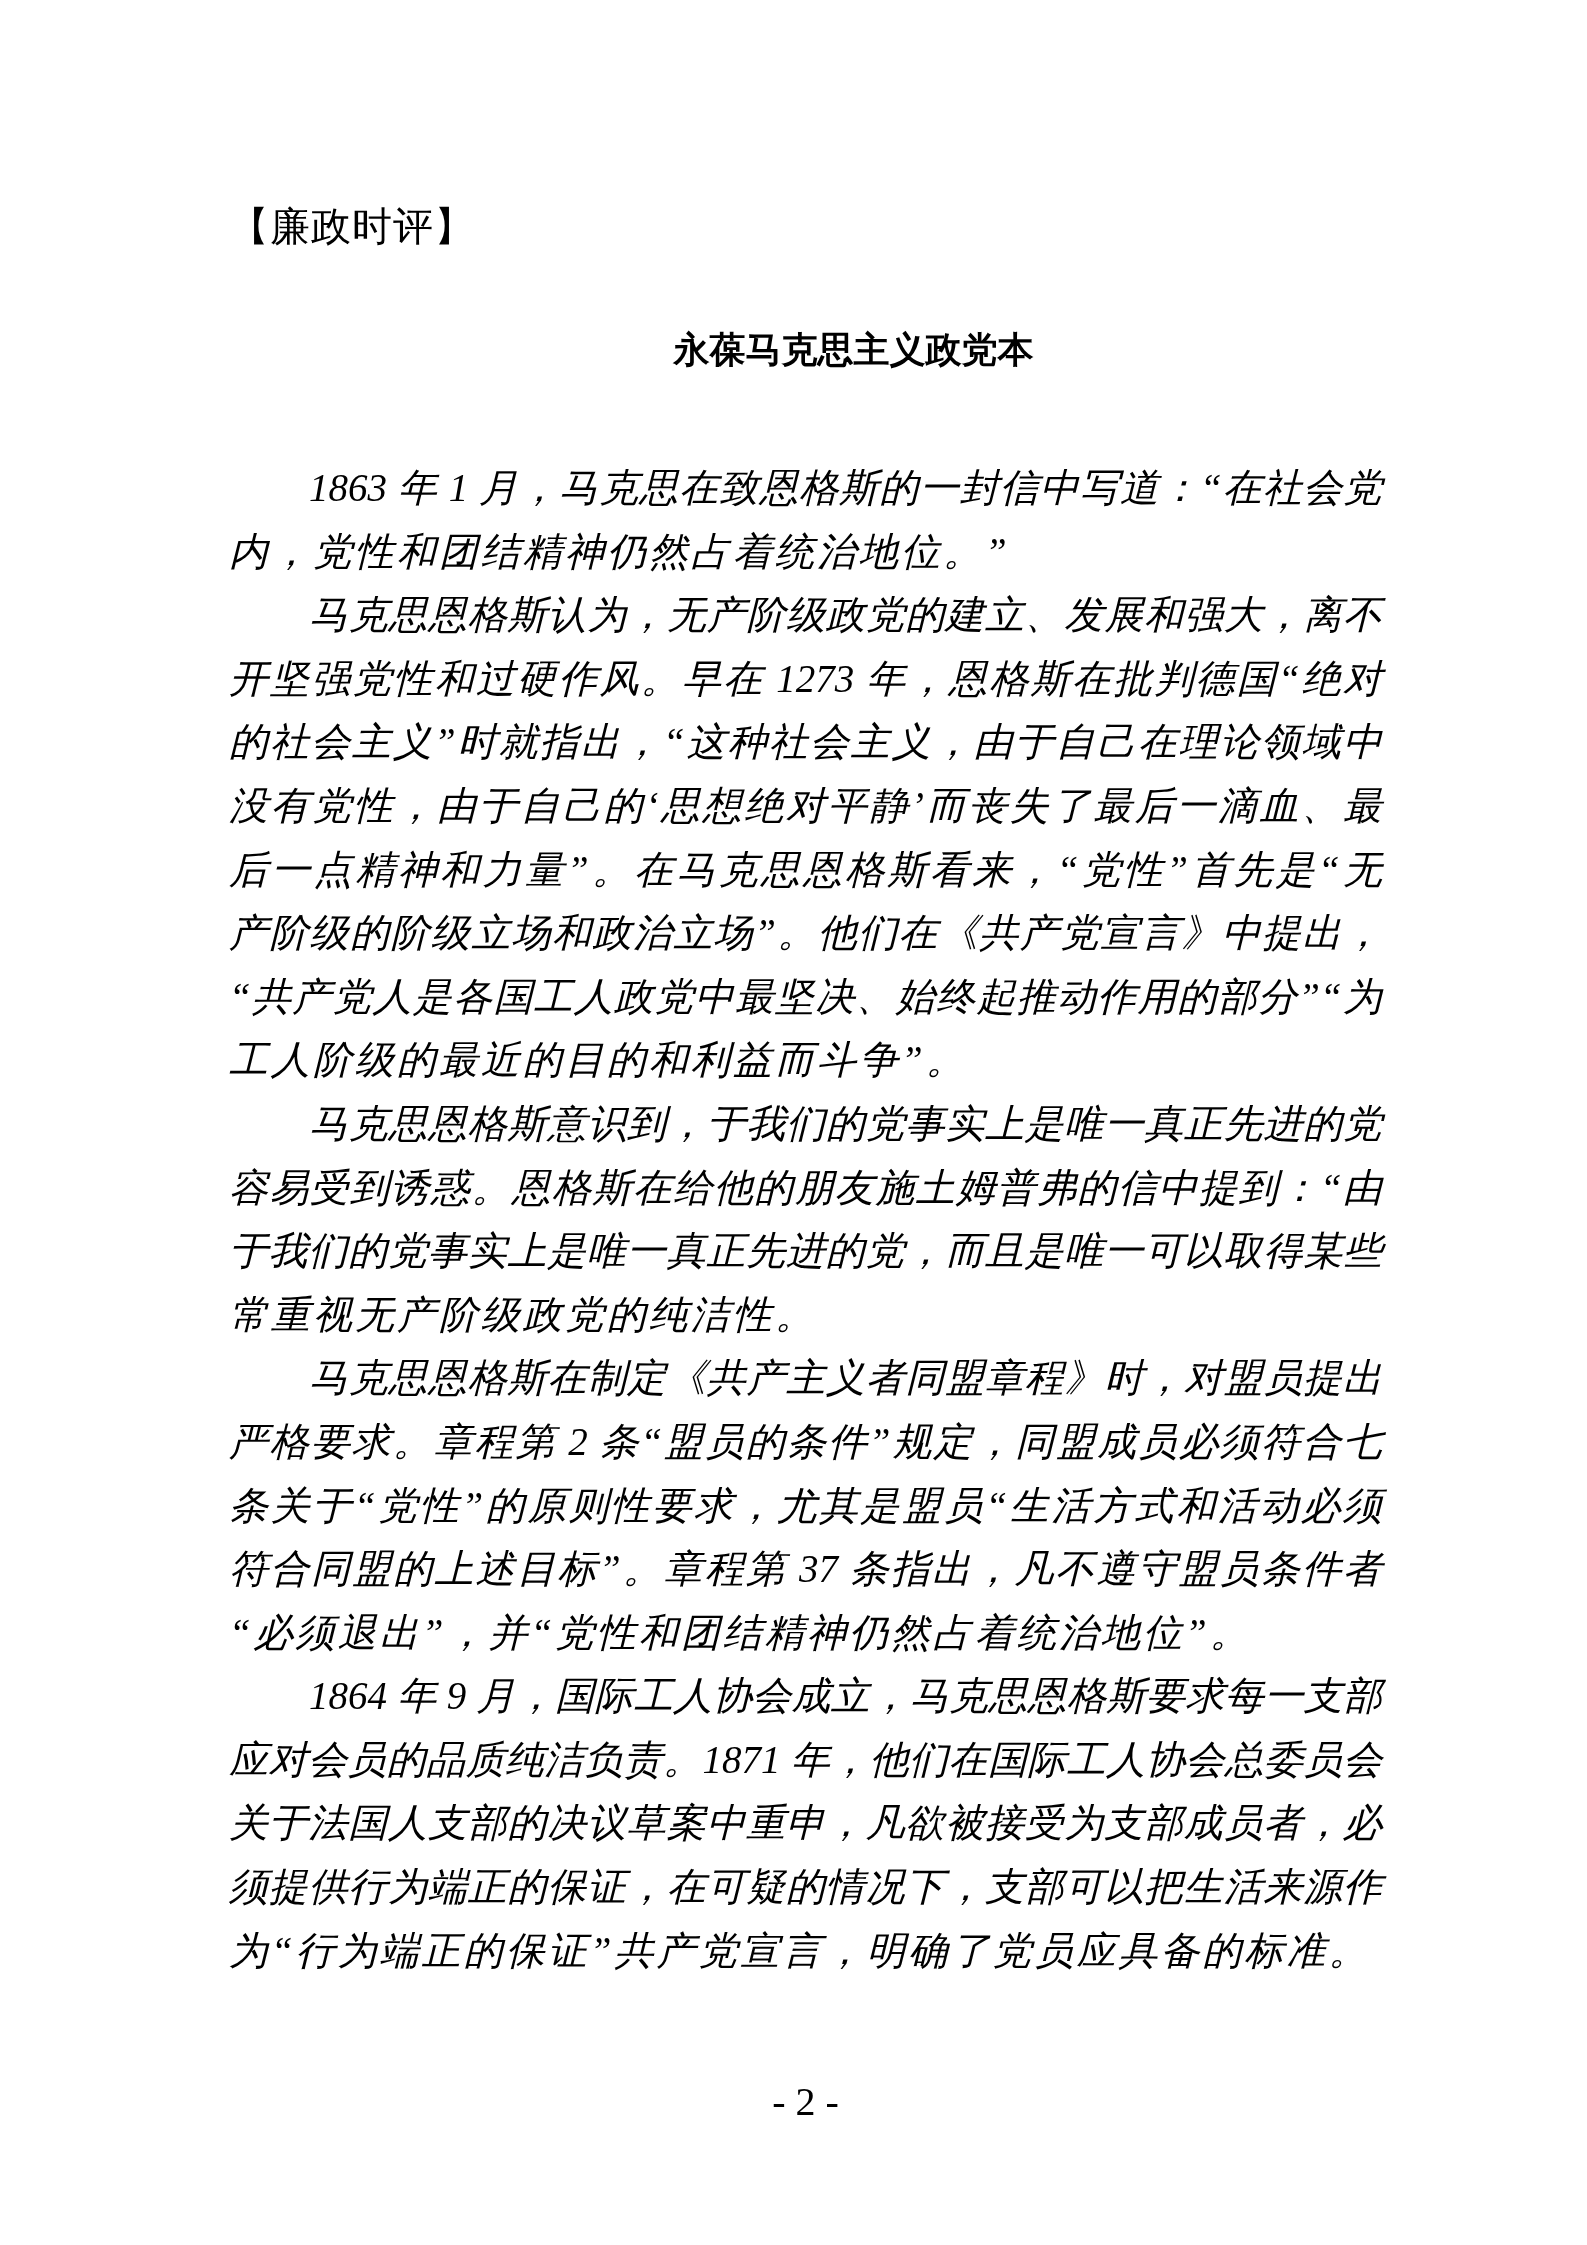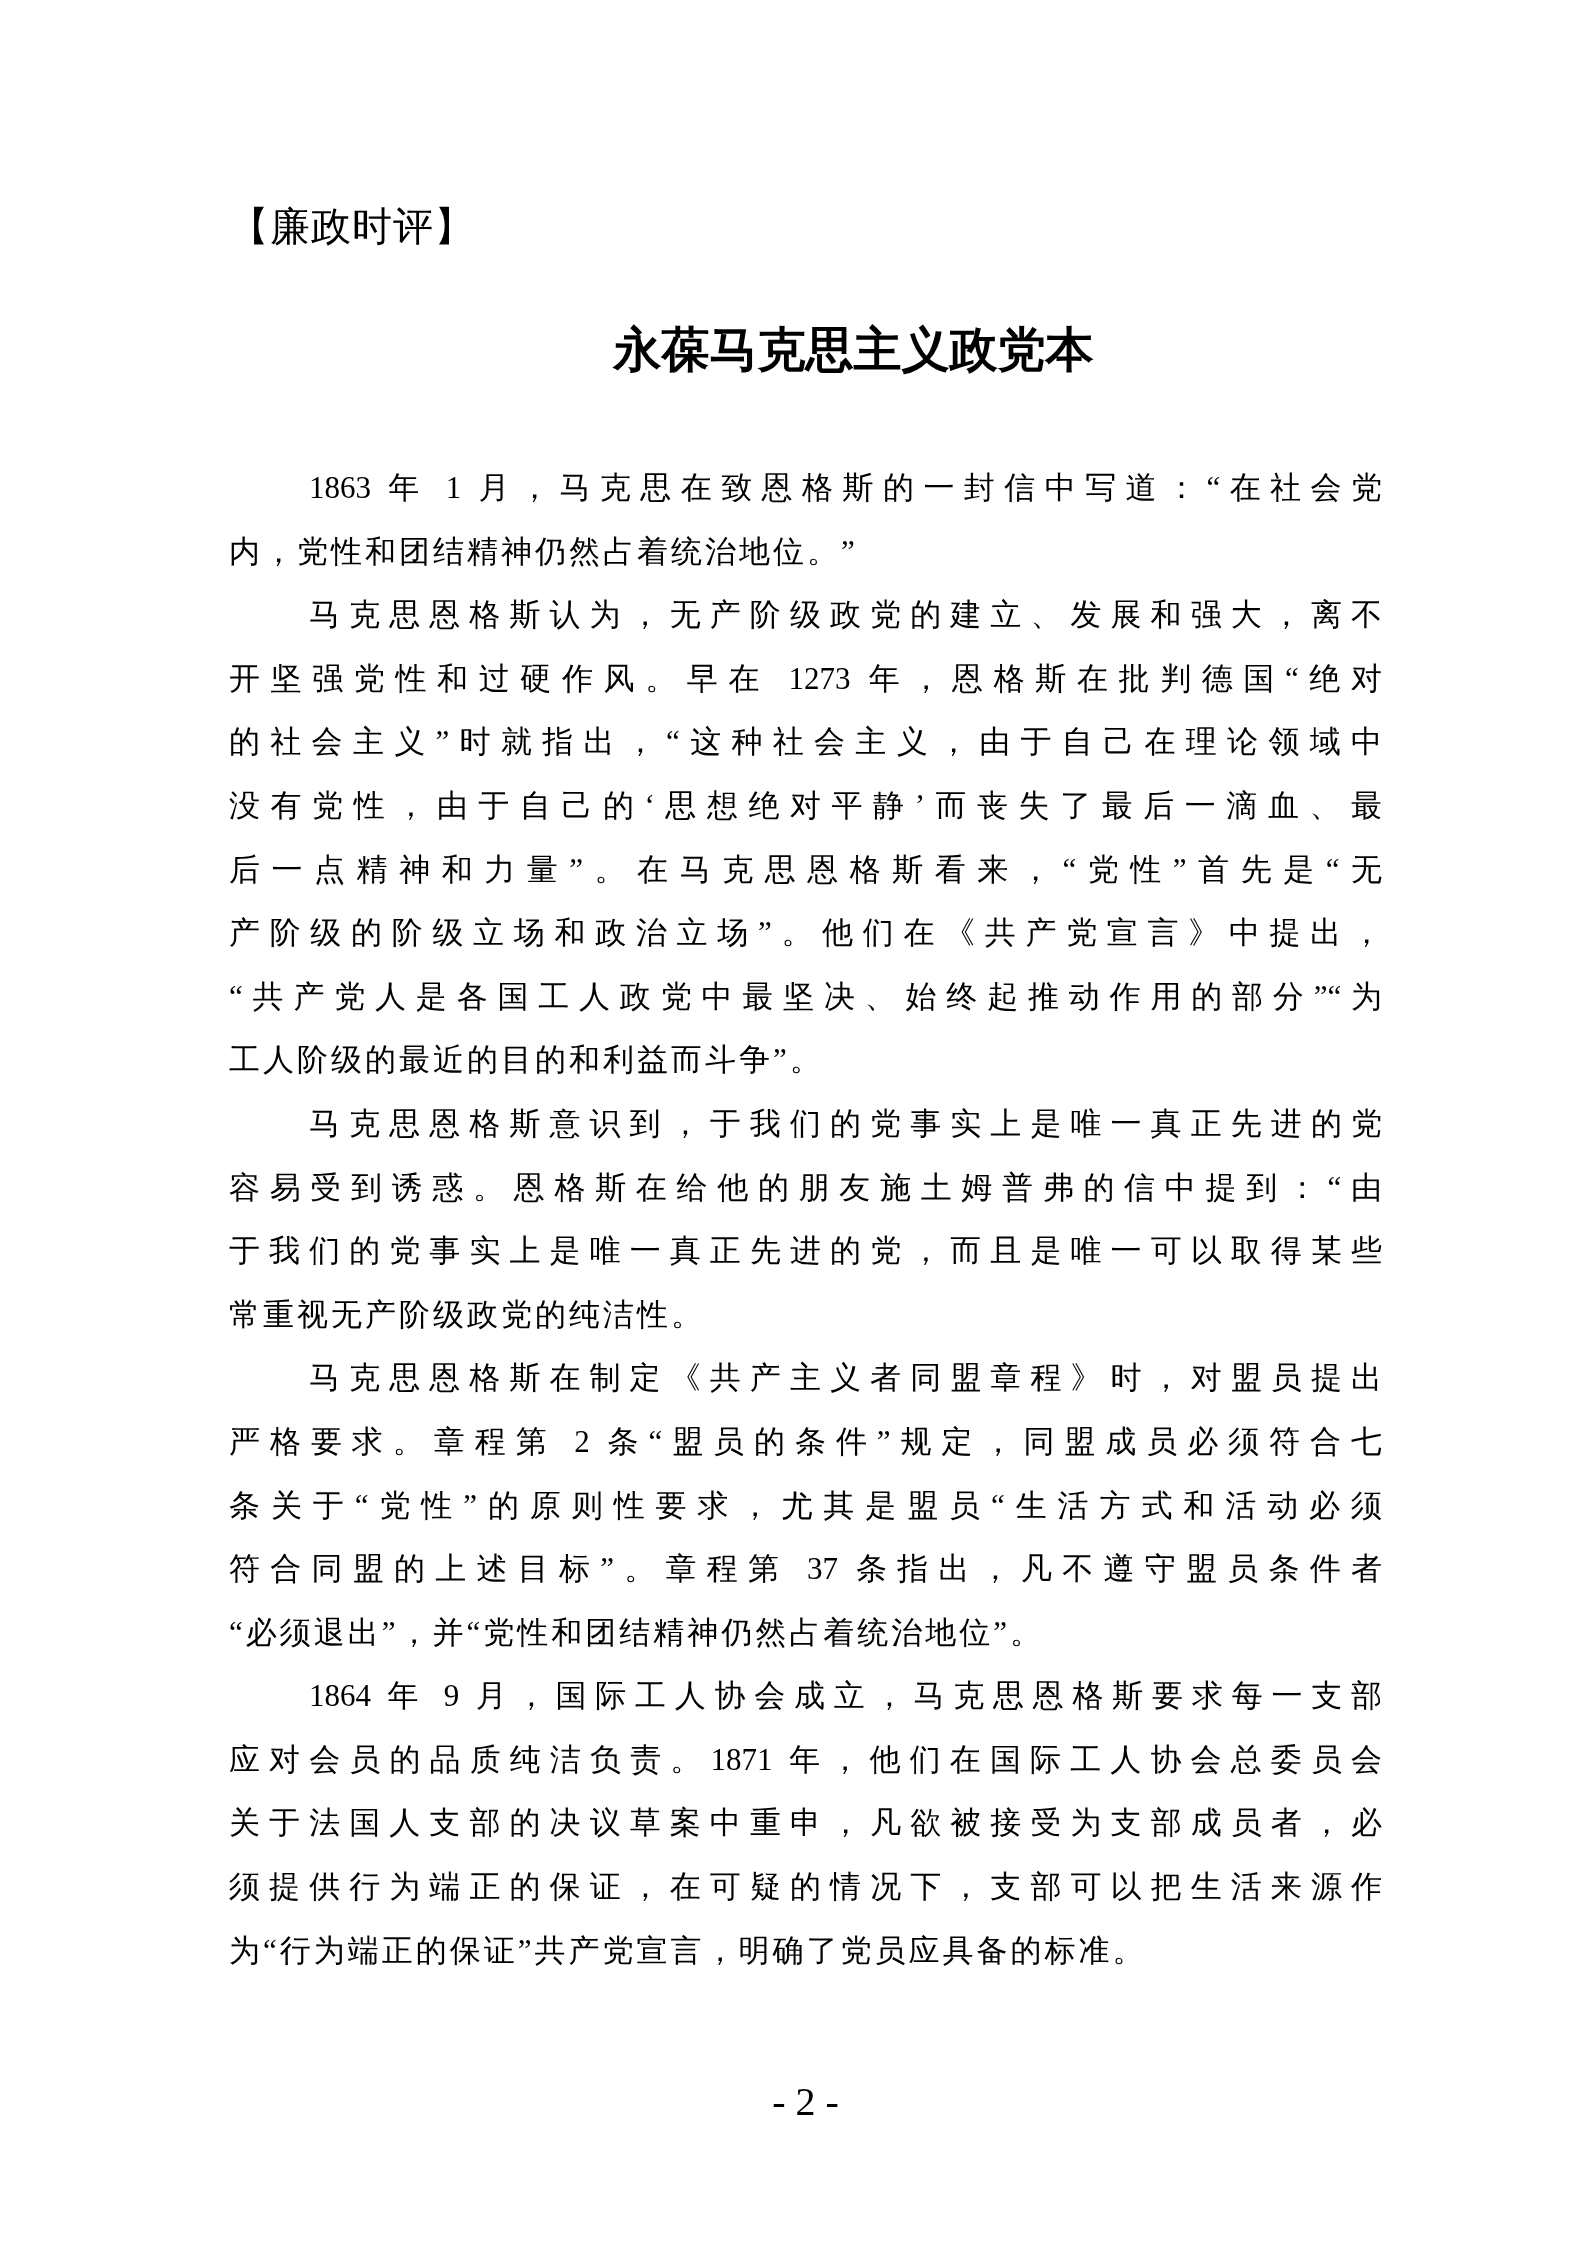--- a/index.html
+++ b/index.html
@@ -27,32 +27,33 @@
   }
   .title {
     position: absolute;
     left: 229px;
     top: 322px;
     width: 1153px;
     margin: 0;
     box-sizing: border-box;
     padding-left: 96px;
     text-align: center;
-    font-size: 48px;
+    font-size: 36px;
     line-height: 56px;
     font-weight: 700;
     white-space: nowrap;
   }
   .body {
     position: absolute;
     left: 229px;
     top: 456px;
     width: 1153px;
-    font-size: 31px;
+    font-size: 39px;
     line-height: 63.6px;
+    font-style: italic;
   }
   .body .line {
     text-align: justify;
     text-align-last: justify;
   }
   .body .line.first {
     text-indent: 80px;
   }
   .body .line.last {
     text-align-last: left;

